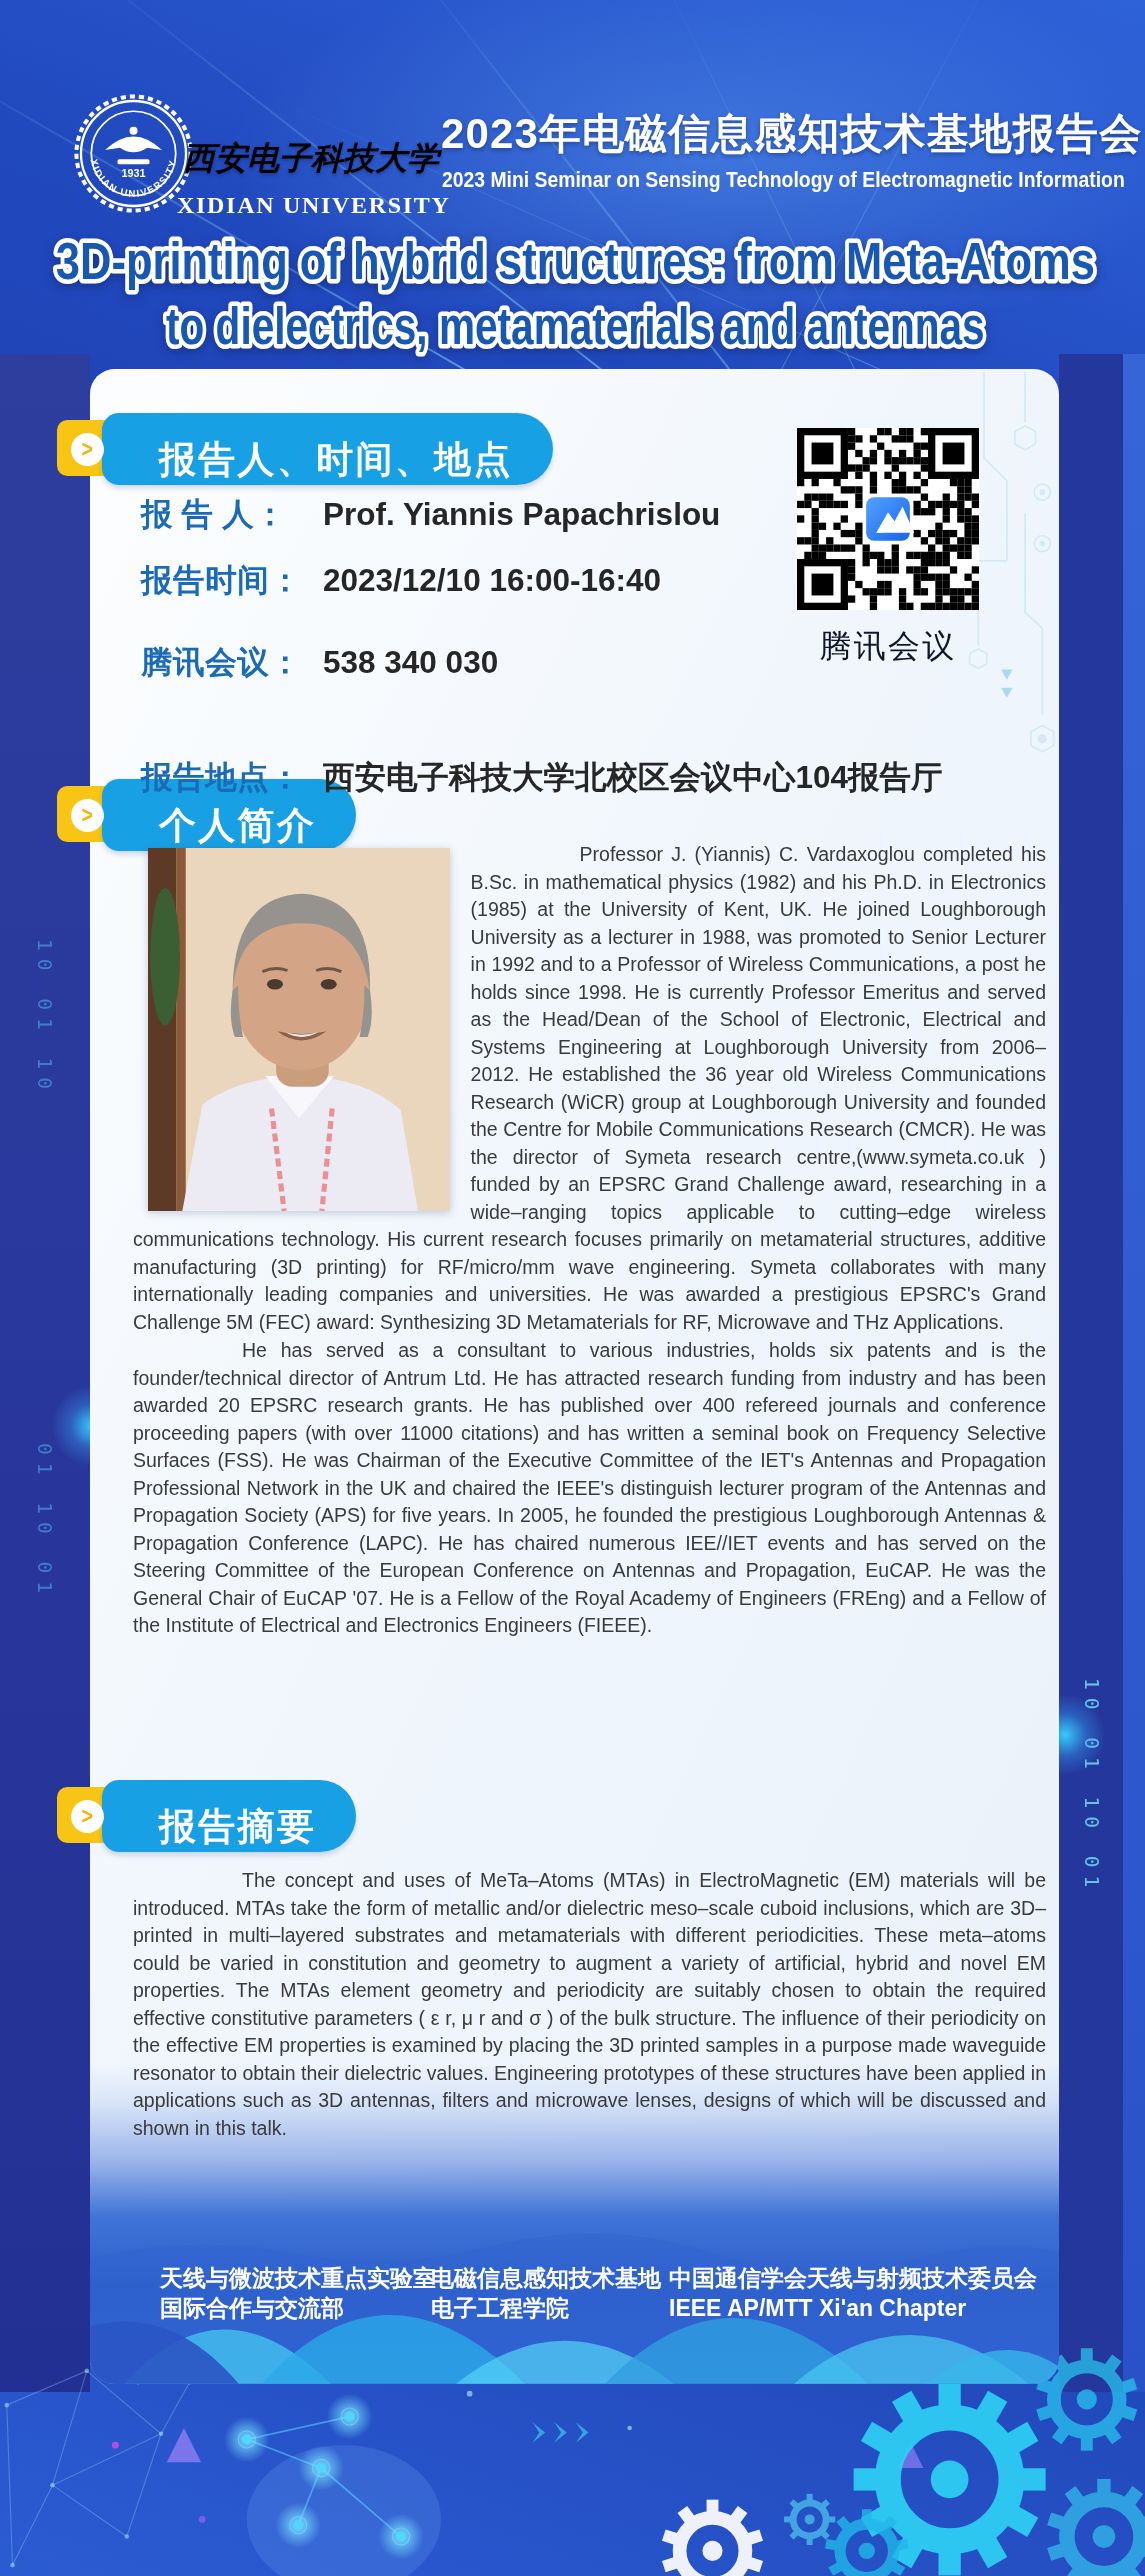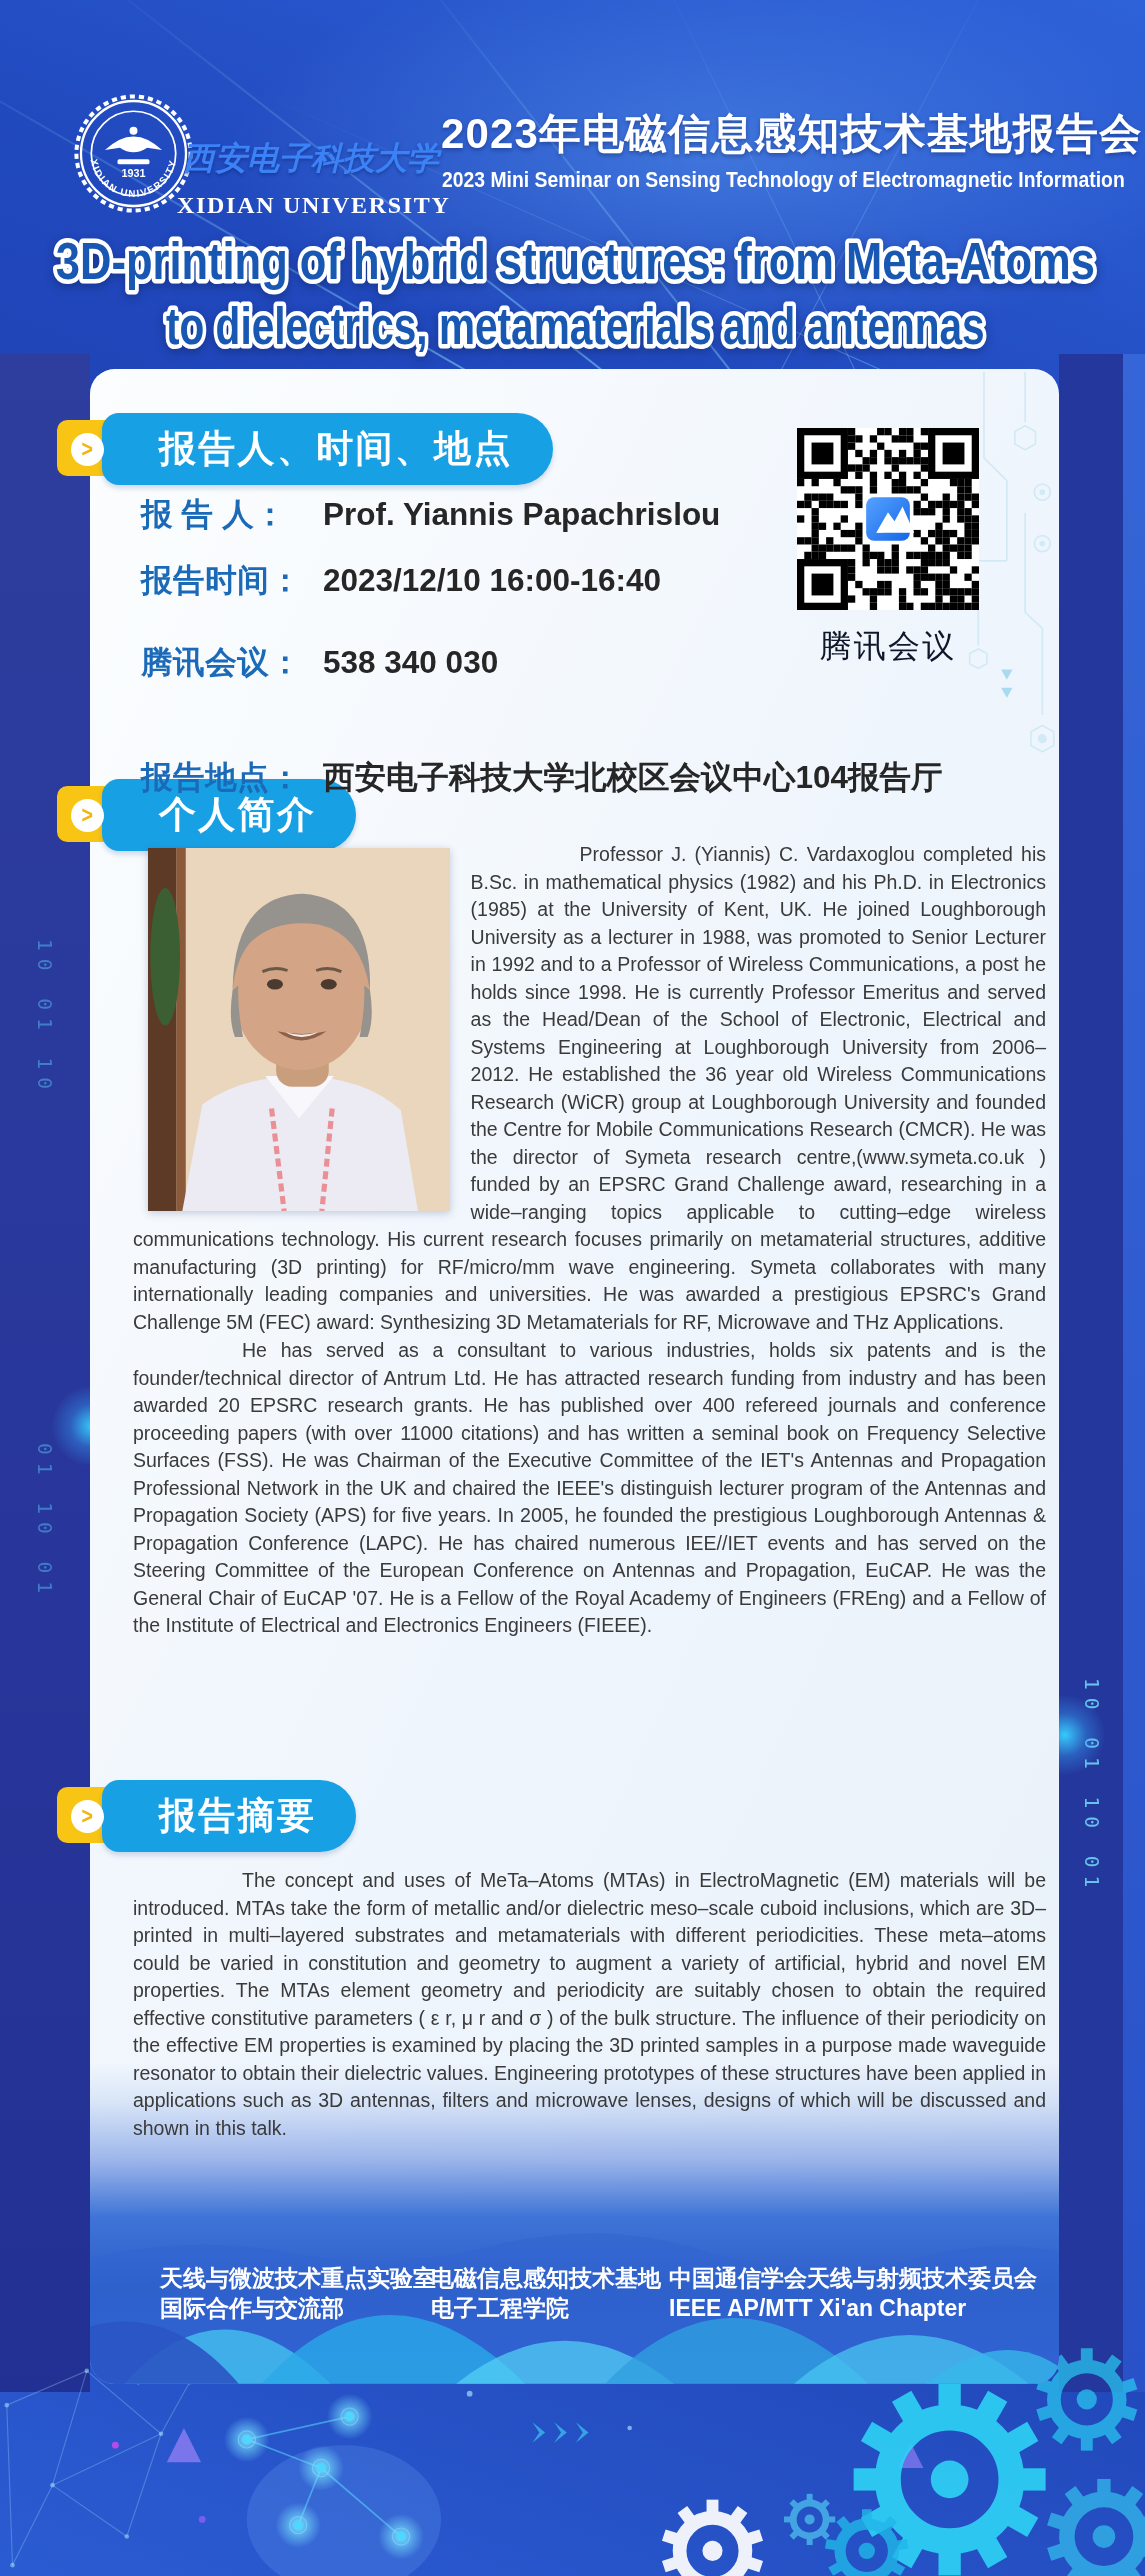--- a/index.html
+++ b/index.html
@@ -35,36 +35,36 @@
   .card { left:90px; top:369px; width:969px; height:2015px; z-index:5;
     background:linear-gradient(115deg,#f7fbfe 0%,#eff5fc 55%,#e9f1fa 100%);
     border-radius:25px; overflow:hidden; }
   .card::before { content:""; position:absolute; inset:0;
     background:linear-gradient(118deg, rgba(255,255,255,.55), rgba(255,255,255,0) 42%); }
   .card-bottom { position:absolute; left:0; right:0; bottom:0; height:321px;
     background:linear-gradient(180deg, rgba(120,160,230,0) 0%, rgba(120,160,230,.2) 12%,
       rgba(90,130,220,.55) 30%, #3f74d6 48%, #2e5ecb 70%, #2f63d4 100%); }
   .card-bottom svg { position:absolute; left:0; bottom:0; }
   
-  .uni-cn { left:183px; top:137px; z-index:4; color:#3b82f6; font-size:32px; font-weight:bold;
+  .uni-cn { left:183px; top:137px; z-index:4; color:#000000; font-size:32px; font-weight:bold;
     font-style:italic; white-space:nowrap; text-shadow:0 1.7px 3.4px rgba(10,30,90,.4); }
   .uni-en { left:177px; top:192px; z-index:4; color:#fff; font-size:24px; font-weight:bold;
     font-family:"Liberation Serif", serif; letter-spacing:1.7px; white-space:nowrap; }
   .evt-cn { left:441px; top:106px; z-index:4; color:#fff; font-size:42px; font-weight:bold;
     letter-spacing:1.1px; white-space:nowrap; text-shadow:0 2.3px 4.6px rgba(10,30,90,.45); }
   .evt-en { left:442px; top:167px; z-index:4; color:#fff; font-size:22px; font-weight:bold;
     white-space:nowrap; transform:scaleX(.88); transform-origin:left top; }
   #seal { left:73px; top:93px; z-index:4; }
   #talk-title { left:0; top:227px; z-index:4; filter:drop-shadow(0 3.4px 4.6px rgba(10,30,90,.45)); }
   
   .tag { position:absolute; left:57px; height:72px; z-index:6; }
   .tag-yellow { position:absolute; left:0; top:6.9px; width:96px; height:56px;
     background:#f8c515; border-radius:10.3px 0 10.3px 10.3px; }
   .tag-pill { position:absolute; left:45px; top:0; height:72px; background:#18a0e4;
-    border-radius:17px 36px 36px 17px; display:flex; align-items:center;
+    border-radius:17px 36px 36px 17px; display:flex; align-items:flex-end;
     padding:0 40px 0 57px; white-space:nowrap; box-shadow:0 3.4px 5.7px rgba(20,60,140,.18); }
   .tag-circle { position:absolute; left:13.7px; top:19.5px; width:33px; height:33px; background:#fff;
     border-radius:50%; display:flex; align-items:center; justify-content:center; z-index:2; }
   .tag-chev { color:#f2b50e; font-size:19.5px; font-weight:900; transform:scaleY(1.2); }
   .tag-label { font-size:37px; font-weight:bold; color:#fff; letter-spacing:2.3px; }
   
   .info-row { position:absolute; left:141px; white-space:nowrap; z-index:6; }
   .ilabel { display:inline-block; min-width:182px; font-size:31.5px; font-weight:bold;
     color:#1a6ab8; letter-spacing:0.6px;font-family:Liberation Serif, serif; }
   .ivalue { font-size:31.5px; font-weight:bold; color:#262626; }

